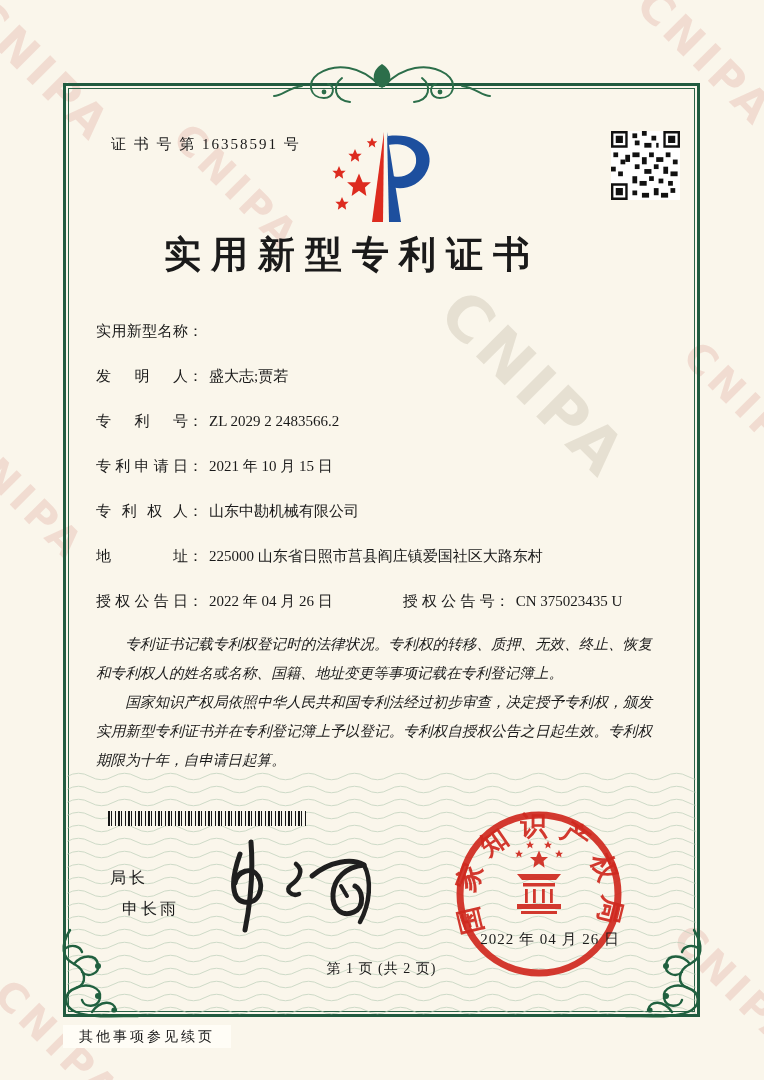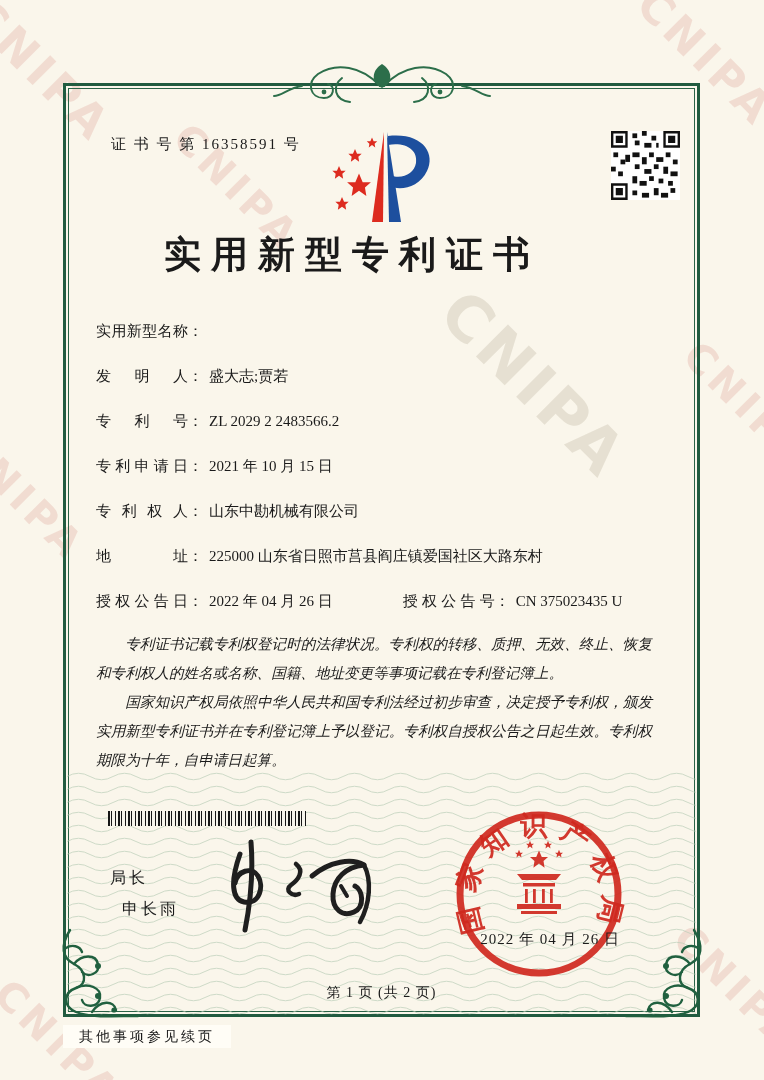--- a/index.html
+++ b/index.html
@@ -46,21 +46,21 @@
       #161616 3px 4px,#f6f4ec 4px 7px,#161616 7px 8px,#f6f4ec 8px 10px);}
 
   .signer-title{position:absolute;left:110px;top:868px;font-size:16px;letter-spacing:3px;}
   .signer-name{position:absolute;left:110px;top:899px;font-size:16px;letter-spacing:3px;margin-left:12px;}
   .signature{position:absolute;left:206px;top:838px;width:195px;height:100px;}
 
   .seal{position:absolute;left:453px;top:808px;width:172px;height:172px;z-index:4;}
   .seal-date{position:absolute;left:455px;top:930px;width:190px;text-align:center;
              font-size:15px;letter-spacing:1px;color:#1c1c1c;z-index:5;}
 
-  .page-no{position:absolute;left:63px;top:984px;width:637px;text-align:center;
+  .page-no{position:absolute;left:63px;top:960px;width:637px;text-align:center;
            font-size:14px;letter-spacing:1px;z-index:5;}
   .footer-note{position:absolute;left:63px;top:1028px;width:637px;text-align:left;font-size:14px;z-index:4;}
   .footer-note span{background:#fffdf6;padding:4px 16px;letter-spacing:3px;}
 
   .orn{position:absolute;z-index:4;}
   .orn-top{left:272px;top:56px;width:220px;height:52px;}
   .orn-bl{left:52px;top:928px;width:92px;height:104px;}
   .orn-br{left:620px;top:928px;width:92px;height:104px;transform:scaleX(-1);}
 </style>
 </head>

